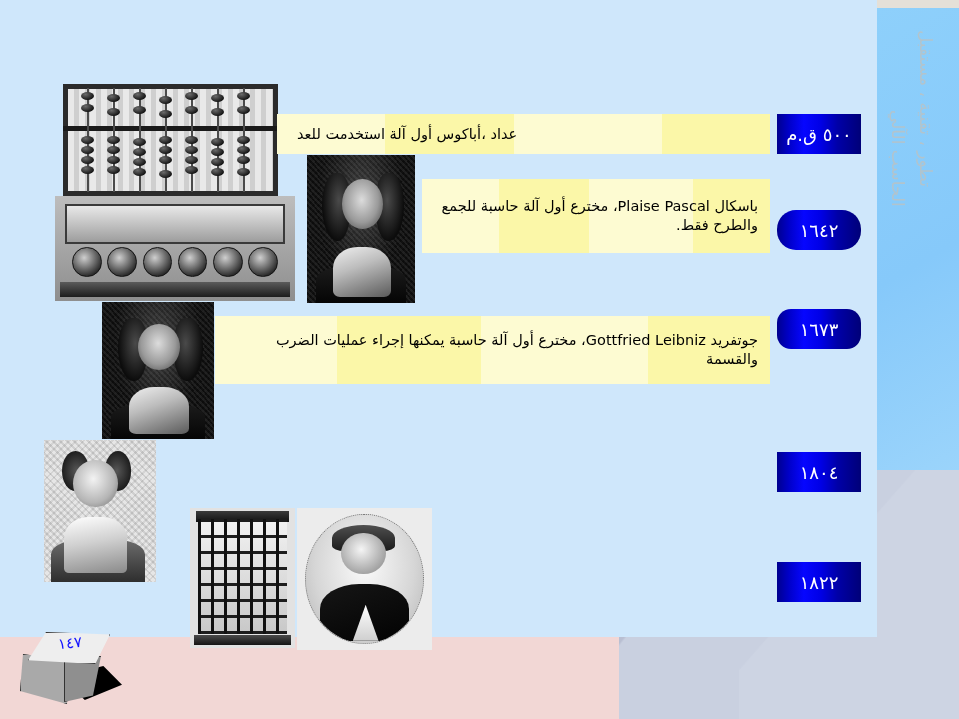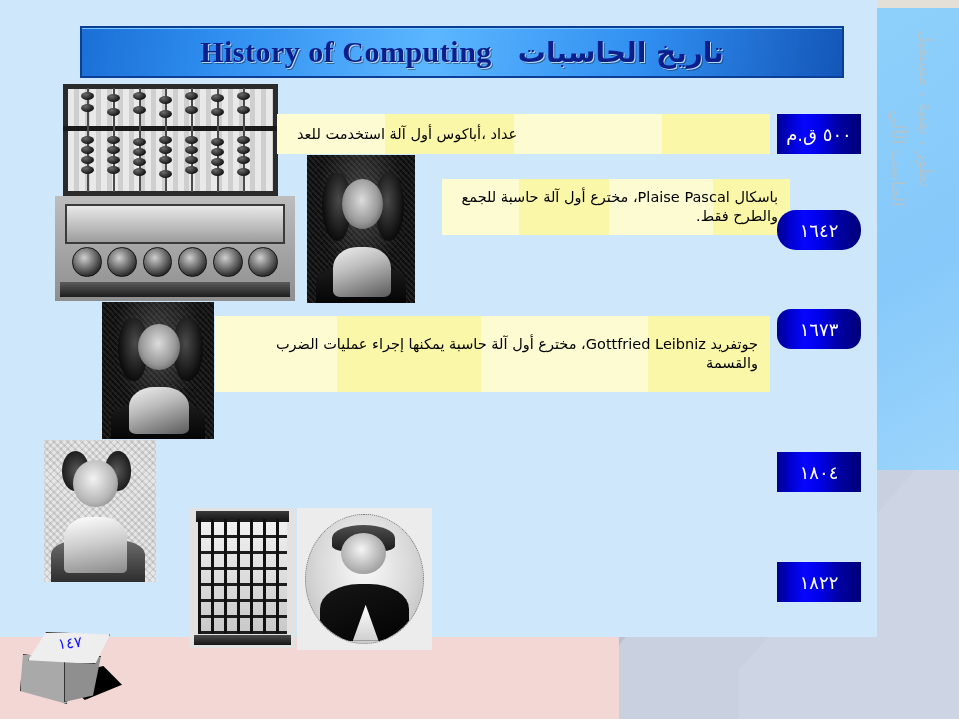--- a/index.html
+++ b/index.html
@@ -193,24 +193,20 @@
   <div class="bg-diag"></div>
   <div class="bg-diag2"></div>
 
   <div class="panel"></div>
 
   <div class="side-strip-top"></div>
   <div class="side-strip"></div>
   <div class="watermark wm1">تطور ، تقنية ، مستقبل</div>
   <div class="watermark wm2">الحاسب الآلي</div>
 
-  <div class="title-banner">
-    <span class="title-en">History of Computing</span>
-    <span class="title-ar">تاريخ الحاسبات</span>
-  </div>
 
   <div class="photo abacus" style="left:63px;top:84px;width:215px;height:112px;">
     <div class="frame"></div>
     <div class="bar" style="top:42px;"></div>
     <div class="rod" style="left:24px;"></div>
       <div class="rod" style="left:50px;"></div>
     <div class="rod" style="left:76px;"></div>
       <div class="rod" style="left:102px;"></div>
     <div class="rod" style="left:128px;"></div>
       <div class="rod" style="left:154px;"></div>
@@ -310,24 +306,24 @@
       <div class="o-hair"></div>
         <div class="o-face"></div>
       <div class="o-coat"></div>
         <div class="o-shirt"></div>
     </div>
   </div>
 
   <div class="textbar" style="left:277px;top:114px;width:493px;height:40px;padding-left:20px;">عداد ،أباكوس أول آلة استخدمت للعد</div>
   <div class="badge" style="left:777px;top:114px;">٥٠٠ ق.م</div>
 
-  <div class="textbar" style="left:442px;top:179px;width:348px;height:56px;">باسكال Plaise Pascal، مخترع أول آلة حاسبة للجمع والطرح فقط.</div>
+  <div class="textbar" style="left:422px;top:179px;width:348px;height:74px;">باسكال Plaise Pascal، مخترع أول آلة حاسبة للجمع والطرح فقط.</div>
   <div class="badge" style="left:777px;top:210px;border-radius:19px;">١٦٤٢</div>
 
-  <div class="textbar" style="left:215px;top:316px;width:555px;height:76px;padding-left:20px;">جوتفريد Gottfried  Leibniz، مخترع أول آلة حاسبة يمكنها إجراء عمليات الضرب والقسمة</div>
+  <div class="textbar" style="left:215px;top:316px;width:555px;height:68px;padding-left:20px;">جوتفريد Gottfried  Leibniz، مخترع أول آلة حاسبة يمكنها إجراء عمليات الضرب والقسمة</div>
   <div class="badge" style="left:777px;top:309px;border-radius:14px;">١٦٧٣</div>
 
   <div class="badge" style="left:777px;top:452px;">١٨٠٤</div>
 
   <div class="badge" style="left:777px;top:562px;">١٨٢٢</div>
 
   <div class="keycap">
     <div class="shadow"></div>
     <div class="left"></div>
     <div class="right"></div>

